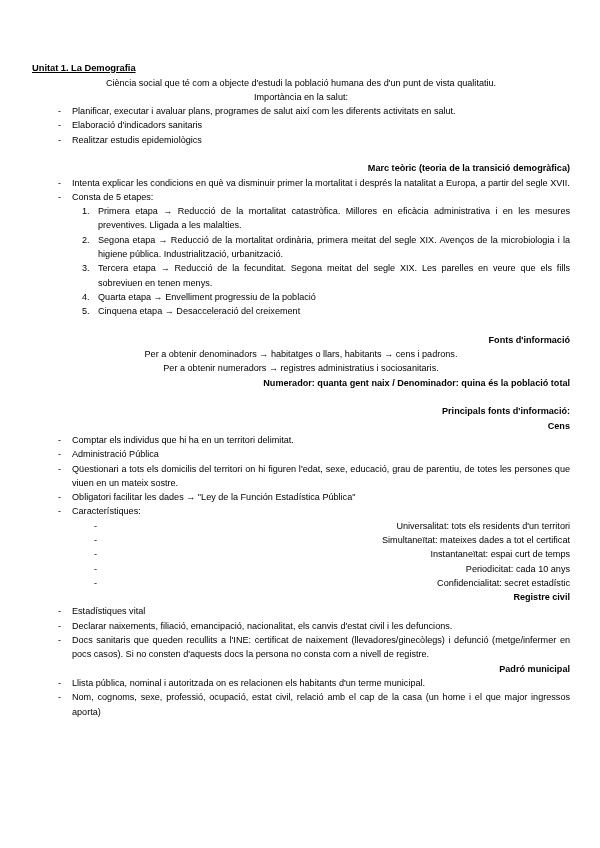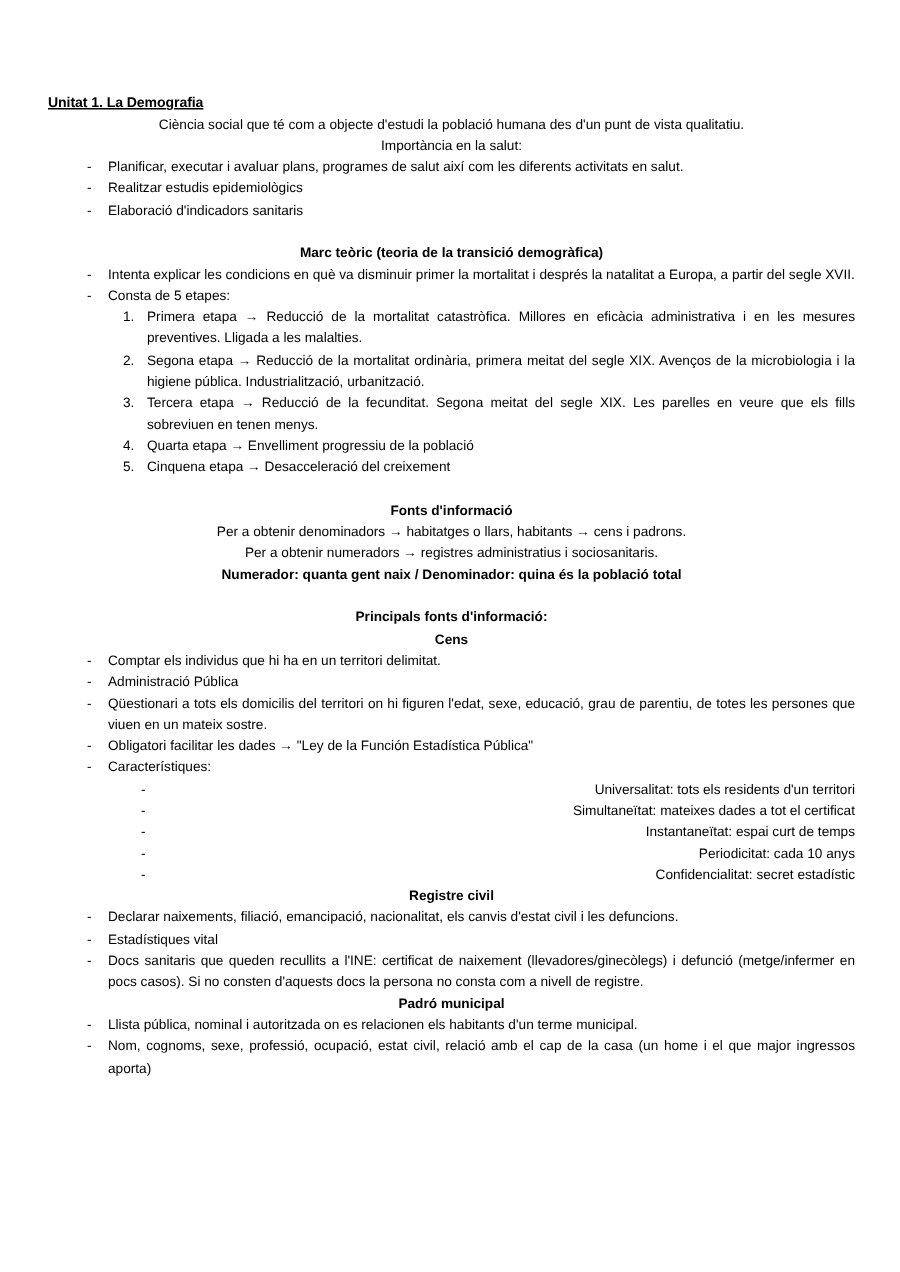--- a/index.html
+++ b/index.html
@@ -36,21 +36,21 @@
     text-align: left;
     letter-spacing: -0.05px;
   }
   .para {
     margin: 0;
     text-align: center;
   }
   .heading {
     font-weight: bold;
     margin: 0;
-    text-align: center;
+    text-align: right;
   }
   .spacer {
     height: 14.3px;
   }
   
   ul.dash1 {
     list-style: none;
     margin: 0;
     padding: 0;
   }
@@ -117,22 +117,22 @@
 <div class="page">
   <div class="doc">
 
     <div class="doc-title">Unitat 1. La Demografia</div>
 
     <div class="para">Ciència social que té com a objecte d'estudi la població humana des d'un punt de vista qualitatiu.</div>
     <div class="para">Importància en la salut:</div>
 
     <ul class="dash1">
       <li>Planificar, executar i avaluar plans, programes de salut així com les diferents activitats en salut.</li>
+      <li class="nojustify">Elaboració d'indicadors sanitaris</li>
       <li class="nojustify">Realitzar estudis epidemiològics</li>
-      <li class="nojustify">Elaboració d'indicadors sanitaris</li>
     </ul>
 
     <div class="spacer"></div>
 
     <div class="heading">Marc teòric (teoria de la transició demogràfica)</div>
 
     <ul class="dash1">
       <li>Intenta explicar les condicions en què va disminuir primer la mortalitat i després la natalitat a Europa, a partir del segle XVII.</li>
       <li class="nojustify">Consta de 5 etapes:</li>
     </ul>
@@ -169,22 +169,22 @@
       <li>Universalitat: tots els residents d'un territori</li>
       <li>Simultaneïtat: mateixes dades a tot el certificat</li>
       <li>Instantaneïtat:  espai curt de temps</li>
       <li>Periodicitat: cada 10 anys</li>
       <li>Confidencialitat: secret estadístic</li>
     </ul>
 
     <div class="heading">Registre civil</div>
 
     <ul class="dash1">
+      <li class="nojustify">Estadístiques vital</li>
       <li class="nojustify">Declarar naixements, filiació, emancipació, nacionalitat, els canvis d'estat civil i les defuncions.</li>
-      <li class="nojustify">Estadístiques vital</li>
       <li>Docs sanitaris que queden recullits a l'INE: certificat de naixement (llevadores/ginecòlegs) i defunció (metge/infermer en pocs casos). Si no consten d'aquests docs la persona no consta com a nivell de registre.</li>
     </ul>
 
     <div class="heading">Padró municipal</div>
 
     <ul class="dash1">
       <li class="nojustify">Llista pública, nominal i autoritzada on es relacionen els habitants d'un terme municipal.</li>
       <li>Nom, cognoms, sexe, professió, ocupació, estat civil, relació amb el cap de la casa (un home i el que major ingressos aporta)</li>
     </ul>
 

